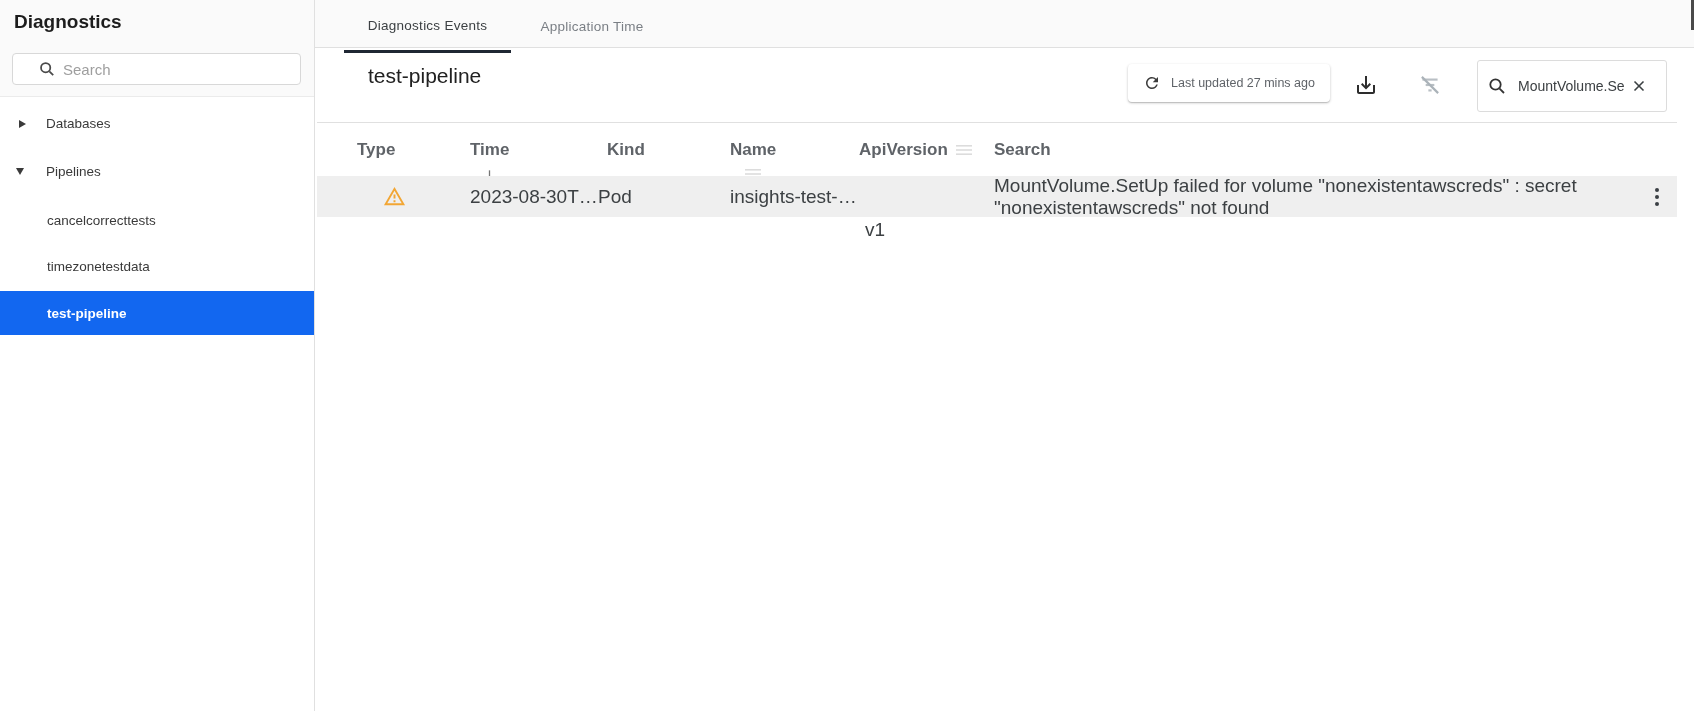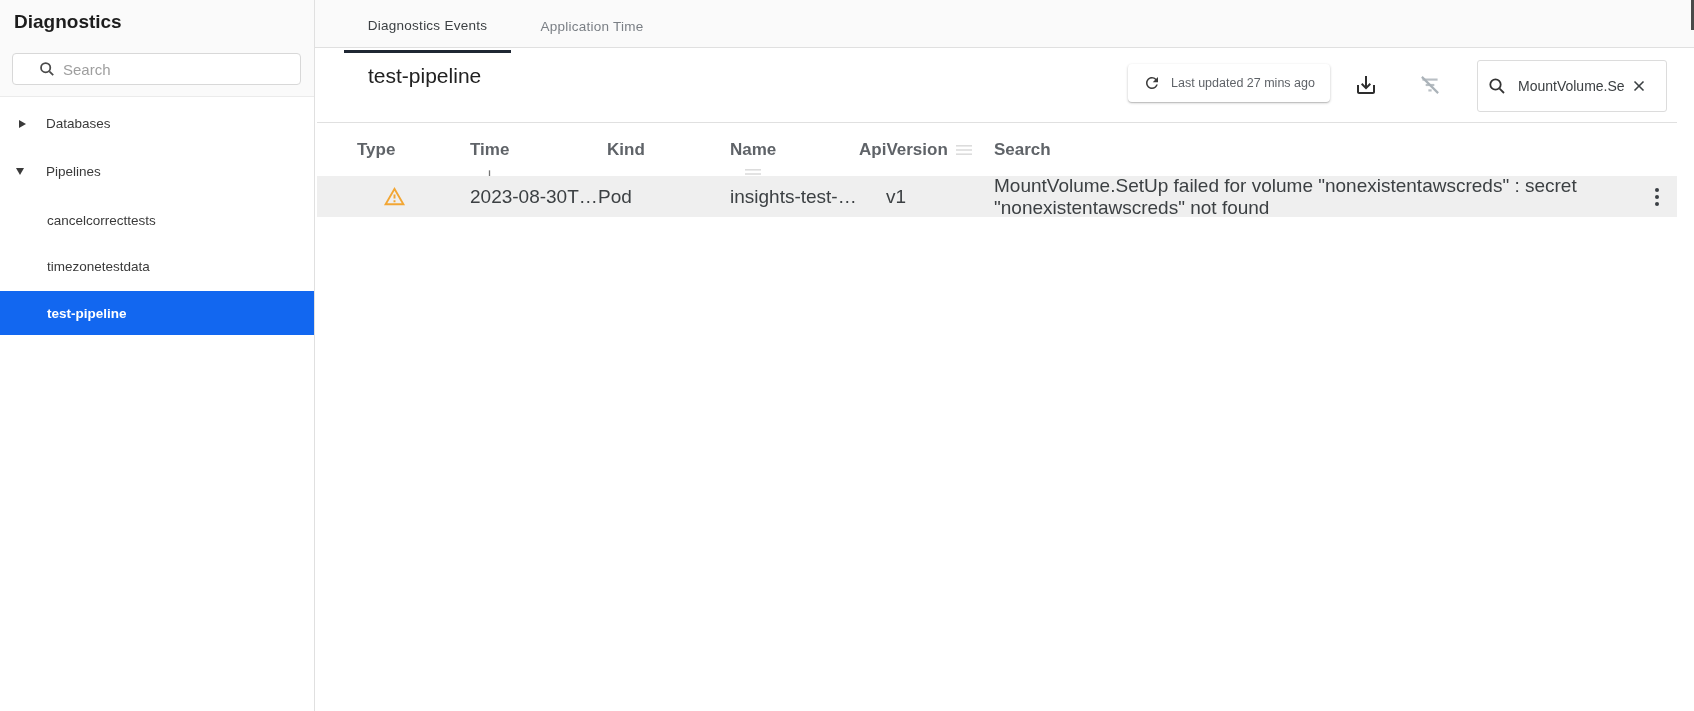--- a/index.html
+++ b/index.html
@@ -43,21 +43,21 @@
 
   .table-divider { position:absolute; left:2px; top:122px; width:1360px; height:1px; background:#e0e0e0; }
   .table-head { position:absolute; left:2px; top:123px; width:1360px; height:53px; }
   .th { position:absolute; top:17px; font-size:17px; font-weight:700; color:#5f6368; display:flex; align-items:center; gap:8px; }
   .th-type { left:40px; } .th-time { left:153px;flex-direction:column; } .th-kind { left:281px;padding-left:9px; }
   .th-name { left:413px;flex-direction:column; } .th-api { left:542px; } .th-msg { left:677px; }
 
   .row { position:absolute; left:2px; top:176px; width:1360px; height:41px; background:#efefef; }
   .cell { position:absolute; top:0; height:41px; display:flex; align-items:center; font-size:19px; color:#3c4043; }
   .c-type { left:66px; } .c-time { left:153px; } .c-kind { left:281px; }
-  .c-name { left:413px; } .c-api { left:569px; } .c-msg { left:677px; }
+  .c-name { left:413px; } .c-api { left:548px;margin-top:33px; } .c-msg { left:677px; }
   .kebab { position:absolute; left:1322px; top:0; width:36px; height:41px; background:none; border:none; cursor:pointer; display:flex; flex-direction:column; align-items:center; justify-content:center; gap:3px; }
   .kebab i { width:4px; height:4px; border-radius:50%; background:#3a3f44; }
 
   .scroll-thumb { position:absolute; right:0; top:0; width:3px; height:30px; background:#4a4a4a; }
 </style>
 </head>
 <body>
 
 <div class="app">
 

